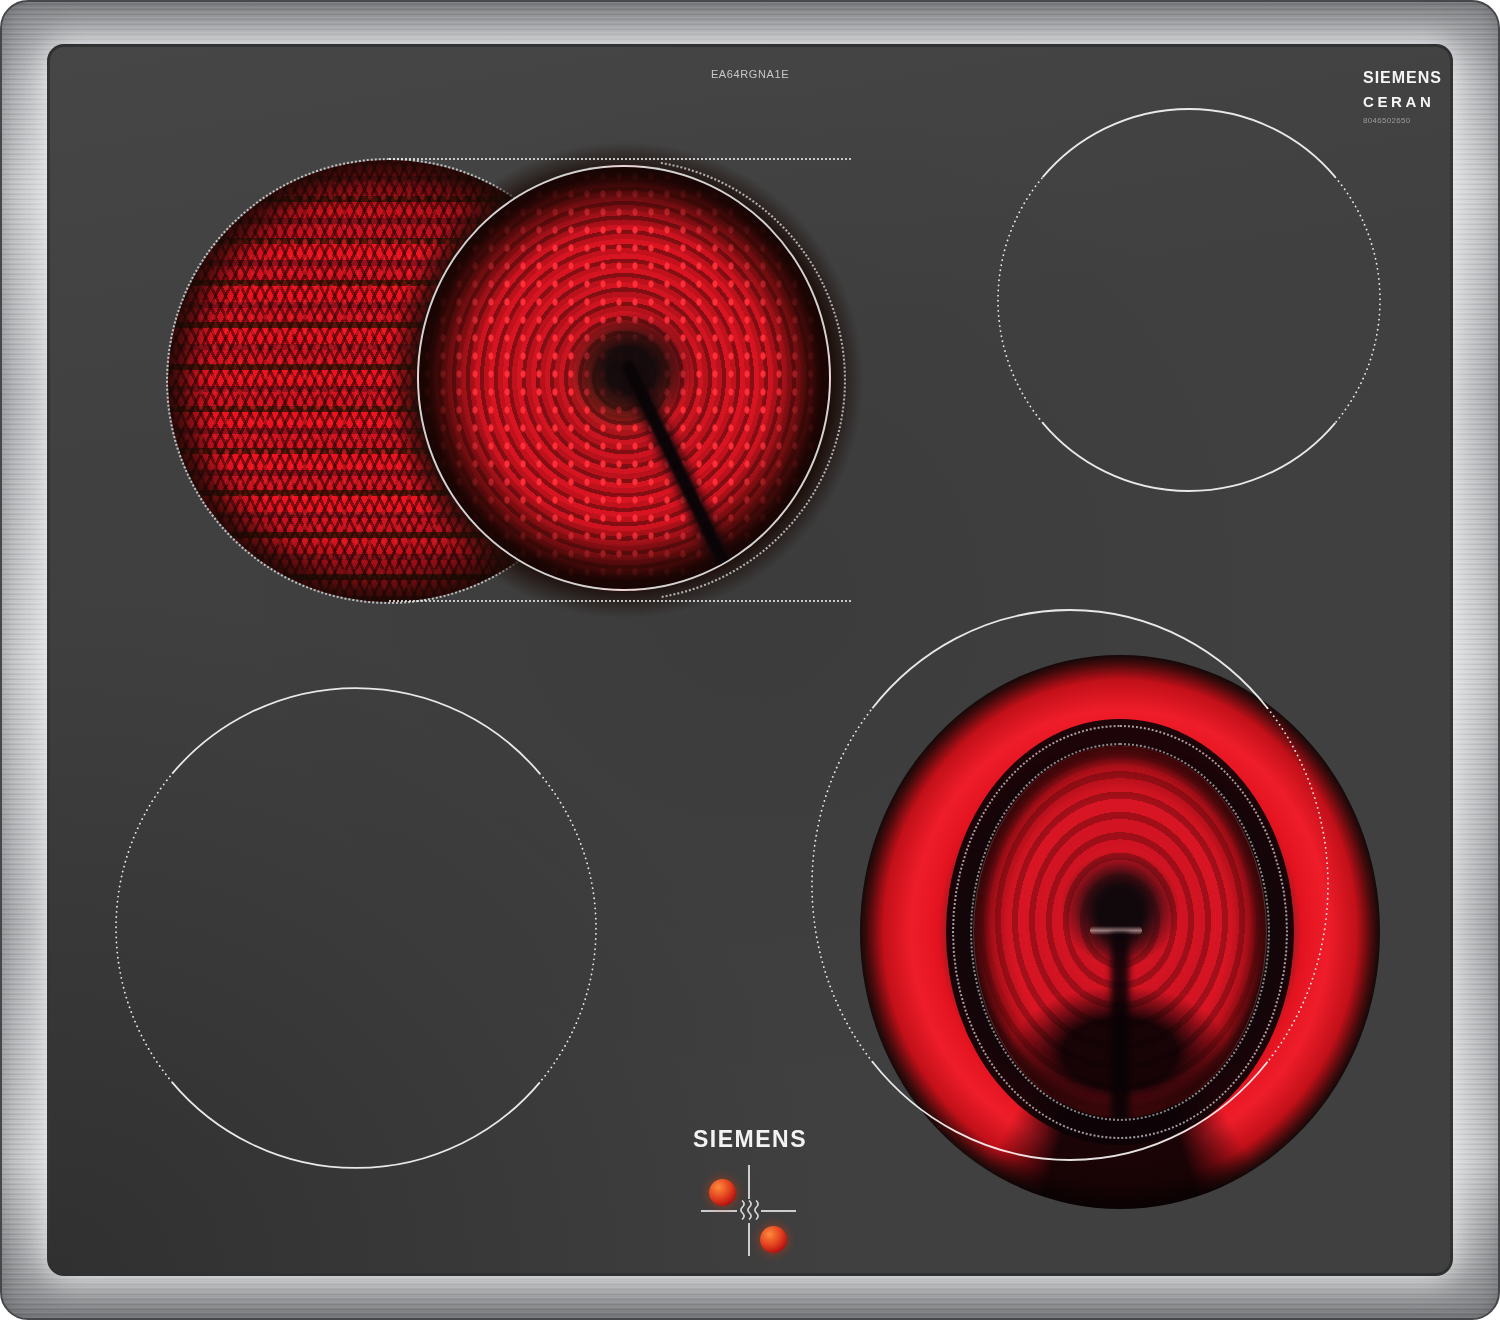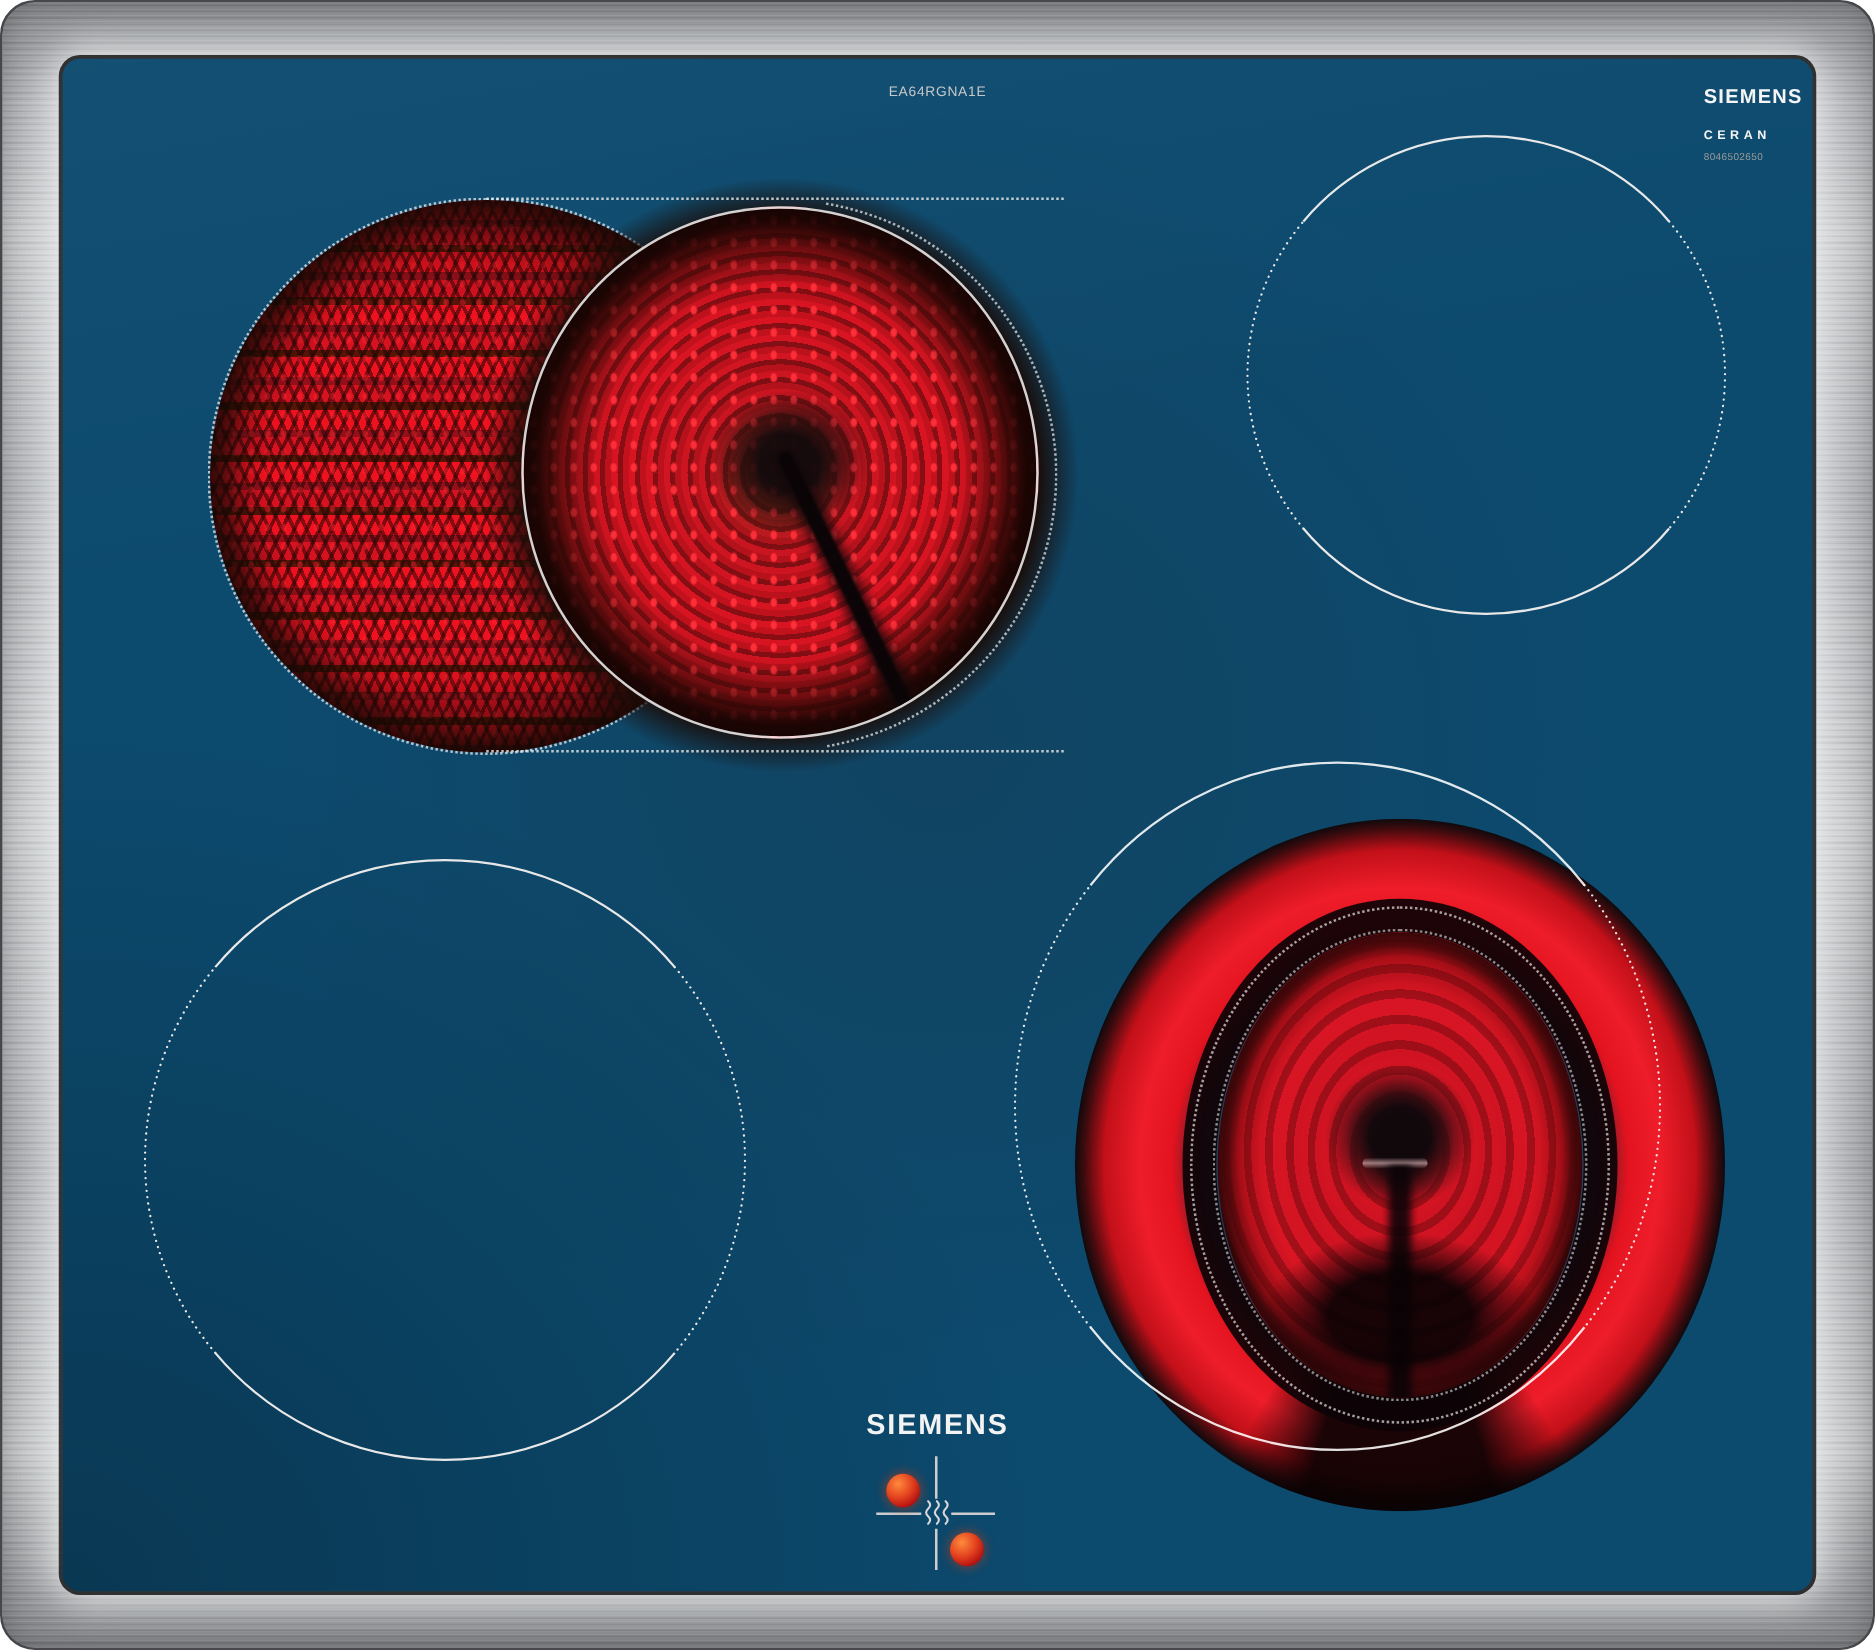--- a/index.html
+++ b/index.html
@@ -10,21 +10,21 @@
   
   .frame{left:0;top:0;width:1496px;height:1316px;border:2px solid #45474a;border-radius:28px;
     background-image:
       repeating-linear-gradient(180deg, rgba(255,255,255,0.10) 0 1px, rgba(130,132,134,0.08) 1px 2px,
         rgba(0,0,0,0.08) 2px 3px, rgba(255,255,255,0.03) 3px 5px),
       linear-gradient(180deg,#85878a 0%,#aeb0b3 6%,#c6c8ca 14%,#b2b4b7 30%,#c9cbcd 50%,
         #aaacaf 70%,#c2c4c6 88%,#7f8184 100%);
     box-shadow: inset 0 0 22px rgba(0,0,0,0.25);}
 
   
-  .glass{left:50px;top:47px;width:1400px;height:1226px;border-radius:14px;background:#0c4a6e;overflow:hidden;
+  .glass{left:50px;top:47px;width:1400px;height:1226px;border-radius:14px;background:#404040;overflow:hidden;
     box-shadow: 0 0 0 3px rgba(10,10,10,0.8), 0 0 34px 9px rgba(248,249,250,0.85);}
   .glass-tint{left:0;top:0;width:100%;height:100%;
     background:
       radial-gradient(ellipse at 50% 45%, rgba(40,40,43,0.18), rgba(0,0,0,0) 55%),
       linear-gradient(170deg, rgba(255,255,255,0.03), rgba(0,0,0,0) 30%),
       radial-gradient(ellipse at 0% 100%, rgba(0,0,0,0.25), rgba(0,0,0,0) 40%);}
 
   .halo{border-radius:50%;}
   .halo.rl{left:80px;top:70px;width:760px;height:520px;
     background:radial-gradient(closest-side, rgba(130,20,10,0.30), rgba(90,14,8,0.16) 55%, rgba(0,0,0,0) 75%);}
@@ -95,21 +95,21 @@
     background:linear-gradient(90deg, rgba(12,4,8,0) 0, rgba(12,4,8,0.9) 30%, rgba(12,4,8,0.9) 70%, rgba(12,4,8,0) 100%);
     filter:blur(2px);}
   .fr-bottom-shadow{left:36px;top:240px;width:220px;height:135px;border-radius:50%;
     background:radial-gradient(closest-side, rgba(8,2,4,0.92) 0 52%, rgba(8,2,4,0) 100%);}
 
   
   .model-code{left:650px;top:68px;width:200px;text-align:center;font-size:11px;letter-spacing:0.6px;
     color:#c8c8c8;}
   .schott{left:1352px;top:70px;width:90px;color:#f5f5f5;line-height:1;}
   .schott .l1{font-size:16px;font-weight:bold;letter-spacing:1px;}
-  .schott .l2{font-size:10px;font-weight:bold;letter-spacing:3.6px;margin-top:18px;}
+  .schott .l2{font-size:15px;font-weight:bold;letter-spacing:3.6px;margin-top:8px;}
   .schott .num{font-size:8px;color:#9a9a9a;letter-spacing:0.3px;margin-top:8px;}
   .siemens{left:650px;top:1126px;width:200px;text-align:center;font-size:23px;font-weight:bold;
     letter-spacing:1.5px;color:#f3f3f3;}
 
   
   .ind-line{background:#cdcdcd;}
   .ind-dot{width:27px;height:27px;border-radius:50%;
     background:radial-gradient(circle at 35% 30%, #ff8a3c, #e2401e 45%, #b41210 75%, #7a0a08 100%);
     box-shadow:0 0 8px 2px rgba(200,60,20,0.45);}
 

